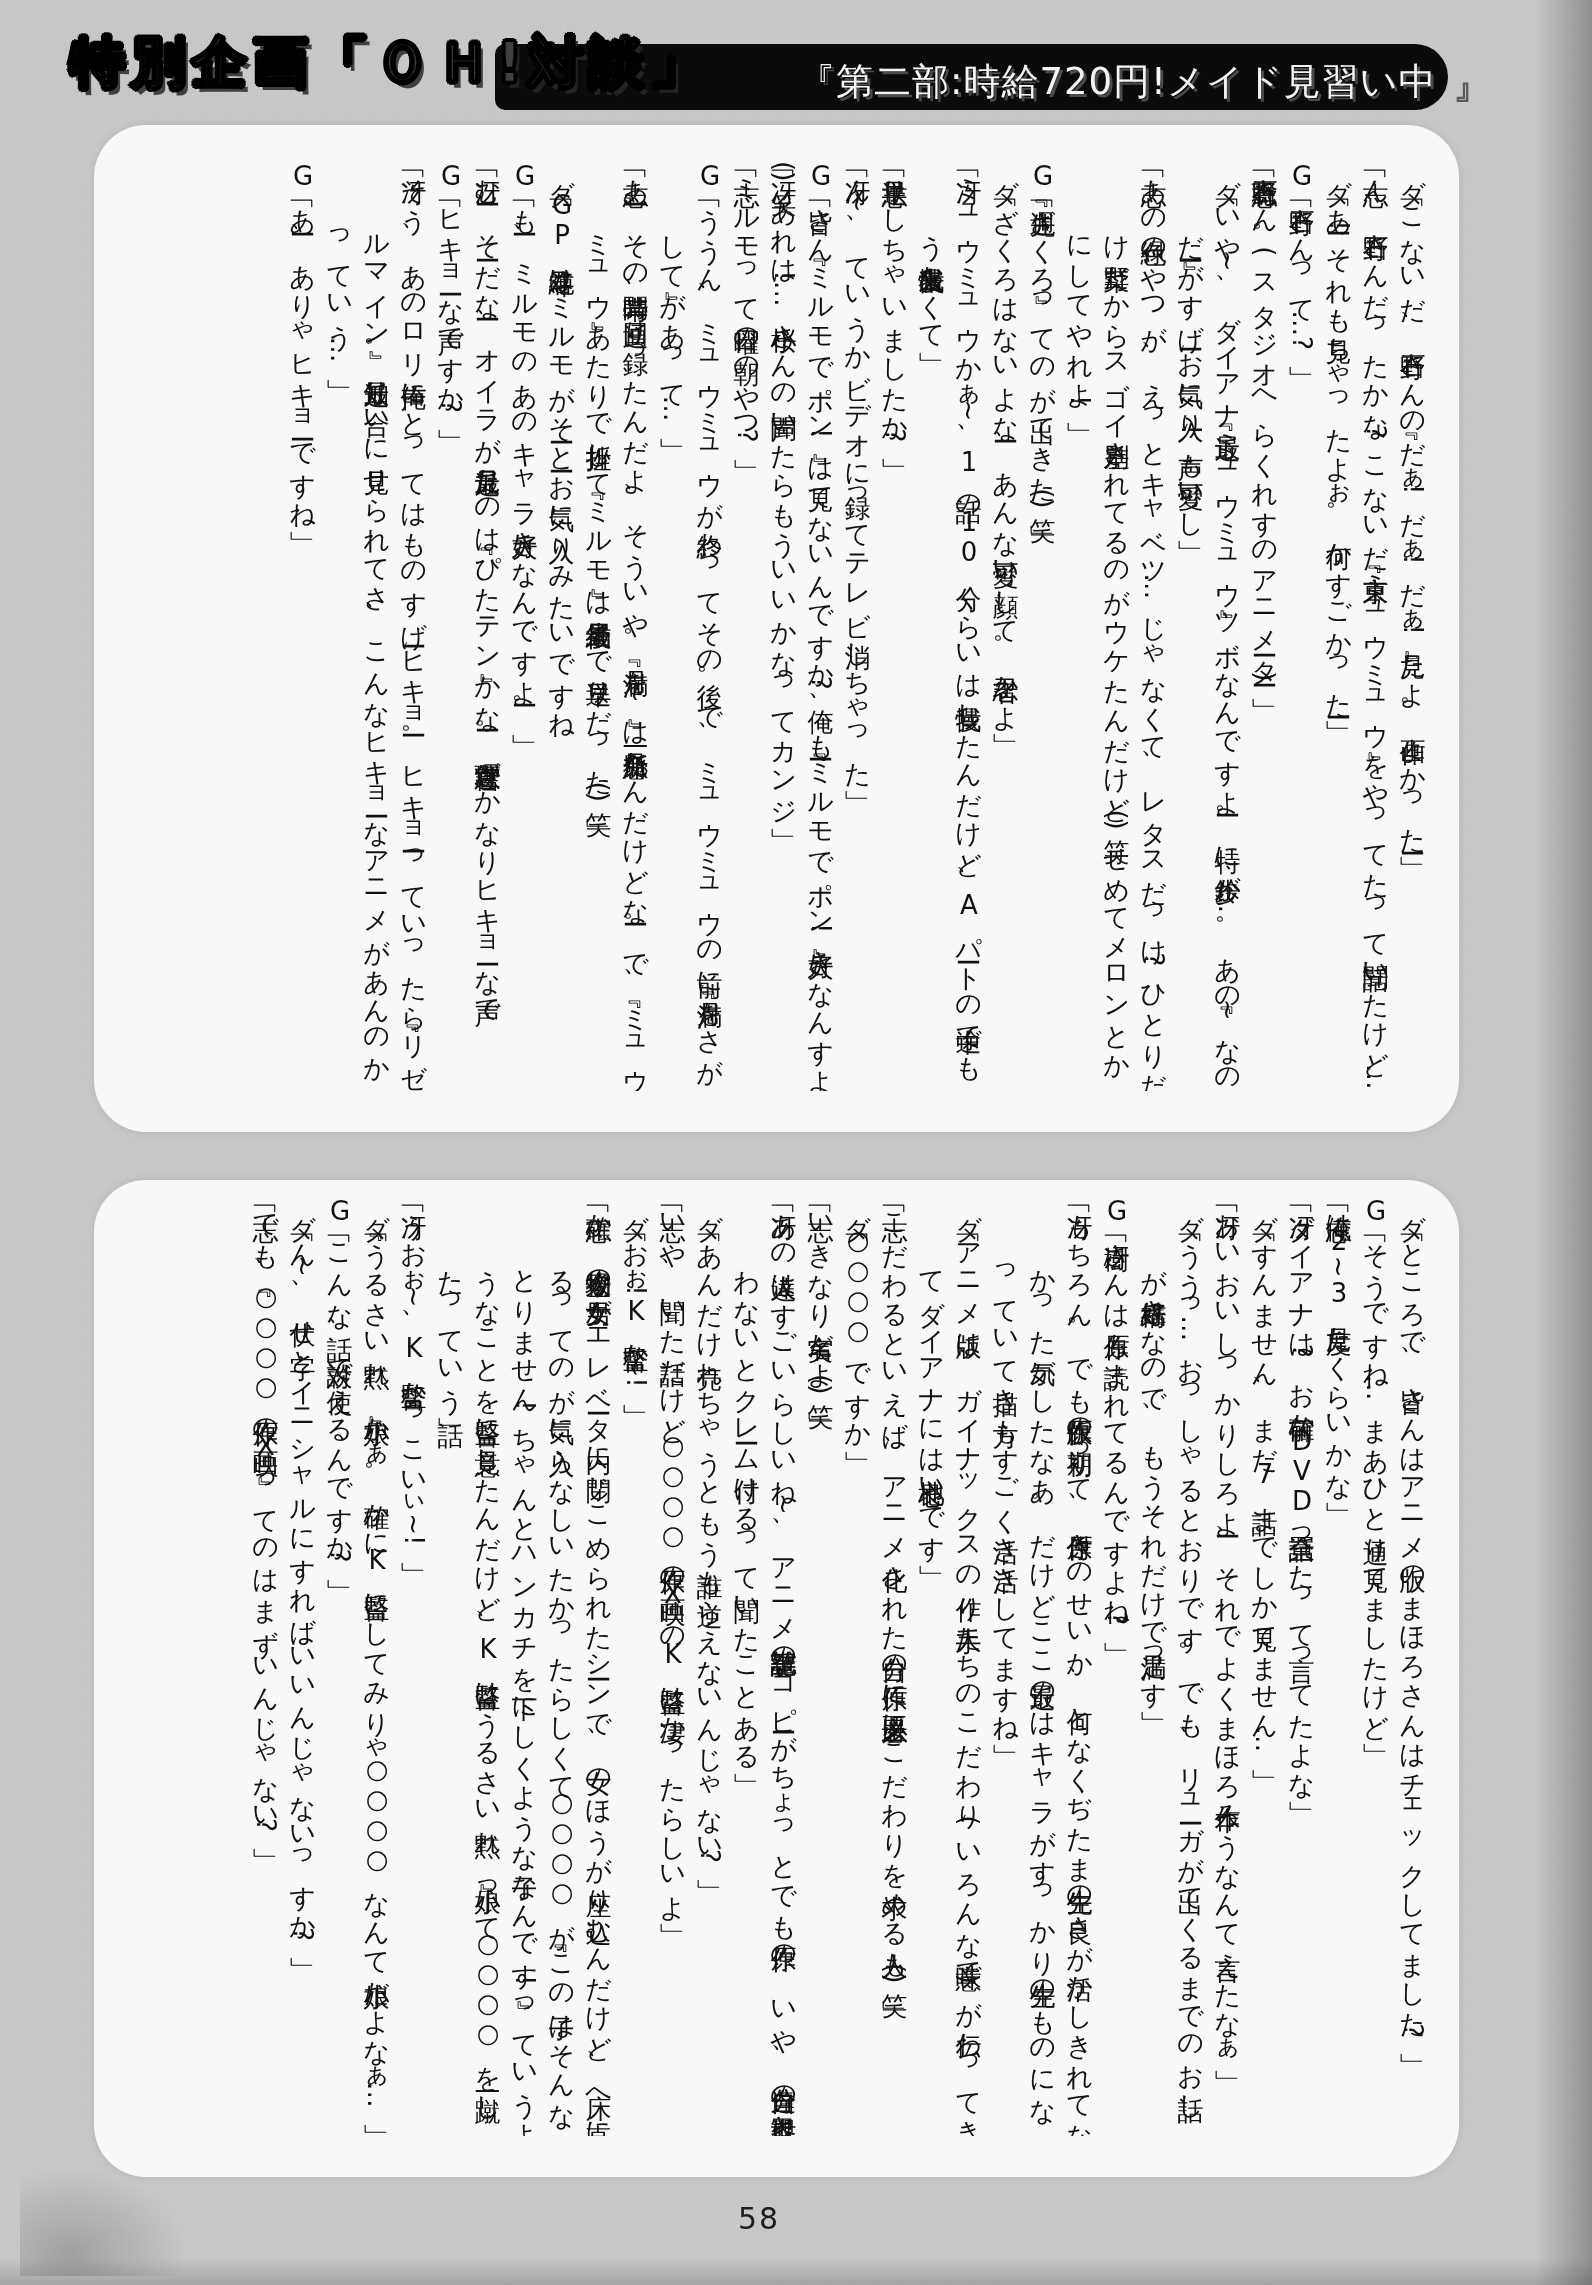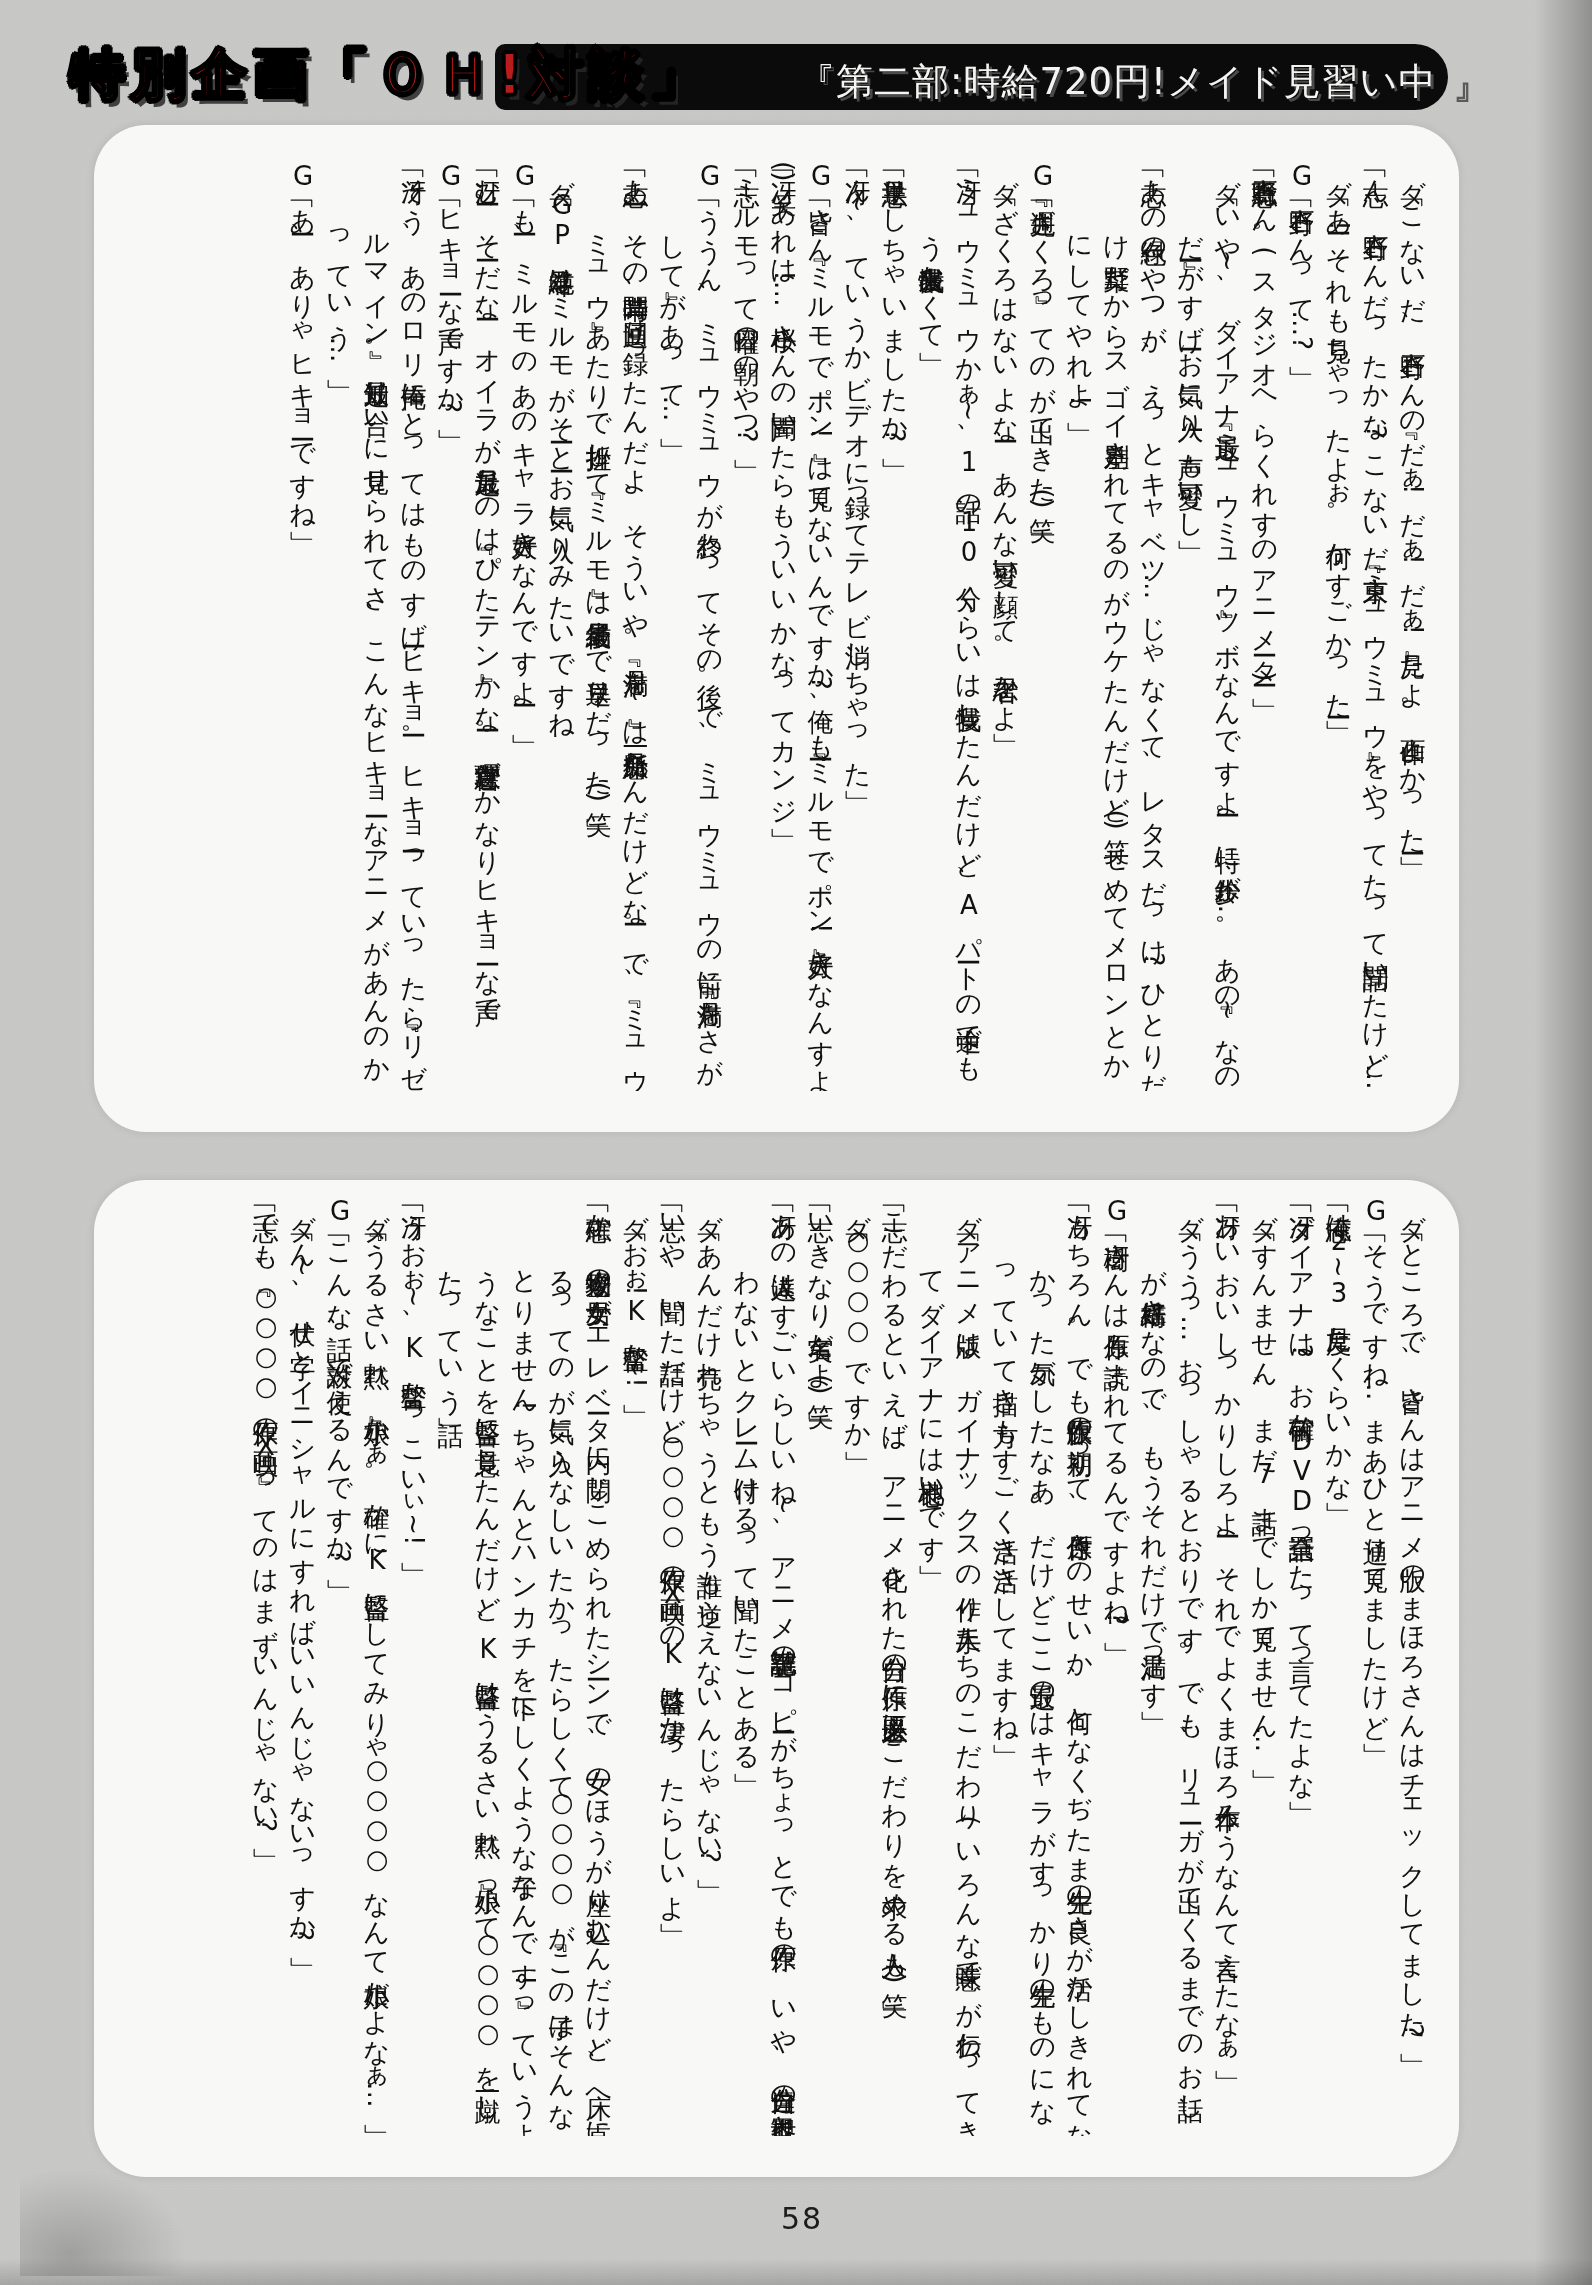--- a/index.html
+++ b/index.html
@@ -17,27 +17,26 @@
 
   
   #title-band {
     position:absolute; left:495px; top:44px; width:953px; height:66px;
     background:#0b0b0b;
     border-radius:10px 33px 33px 10px;
   }
   #page-title {
     position:absolute; left:70px; top:26px;
     font-size:55px; font-weight:800; letter-spacing:6px;
-    color:#b91c1c; white-space:nowrap;
+    color:#404040; white-space:nowrap;
     -webkit-text-stroke:2px #000;
     text-shadow:
       -3px 0 0 #000, 3px 0 0 #000, 0 -3px 0 #000, 0 3px 0 #000,
       -2px -2px 0 #000, 2px -2px 0 #000, -2px 2px 0 #000, 2px 2px 0 #000,
       5px 6px 0 rgba(40,40,40,0.85);
-    margin-top: 12px;
   }
   #page-subtitle {
     position:absolute; left:798px; top:57px;
     font-size:37px; font-weight:400; letter-spacing:1px;
     color:#f4f4f2; white-space:nowrap;
     text-shadow:3px 3px 0 #4a4a4a;
   }
   #subtitle-close {
     position:absolute; left:1453px; top:60px;
     font-size:38px; font-weight:700; color:#5a5a58;
@@ -63,21 +62,21 @@
     overflow:hidden;
   }
   #panel-top .vtext    { height:930px; }
   #panel-bottom .vtext { top:16px; height:940px; }
 
   .utt { padding-top:56px; text-indent:-56px; }
   .up  { text-orientation:upright; }
 
   
   #page-number {
-    position:absolute; left:781px; top:2201px;
+    position:absolute; left:738px; top:2201px;
     font-size:30px; color:#1c1c1c; letter-spacing:2px;
   }
   .shadow { position:absolute; pointer-events:none; }
   #shadow-right  { right:0; top:0; width:58px; height:100%;
     background:linear-gradient(to right, rgba(0,0,0,0), rgba(0,0,0,0.28)); }
   #shadow-bottom { left:0; bottom:0; width:100%; height:28px;
     background:linear-gradient(to bottom, rgba(0,0,0,0), rgba(0,0,0,0.18)); }
   #shadow-corner { left:20px; bottom:10px; width:169px; height:109px;
     background:radial-gradient(ellipse at 30% 80%, rgba(0,0,0,0.20), rgba(0,0,0,0) 70%); }
 </style>

